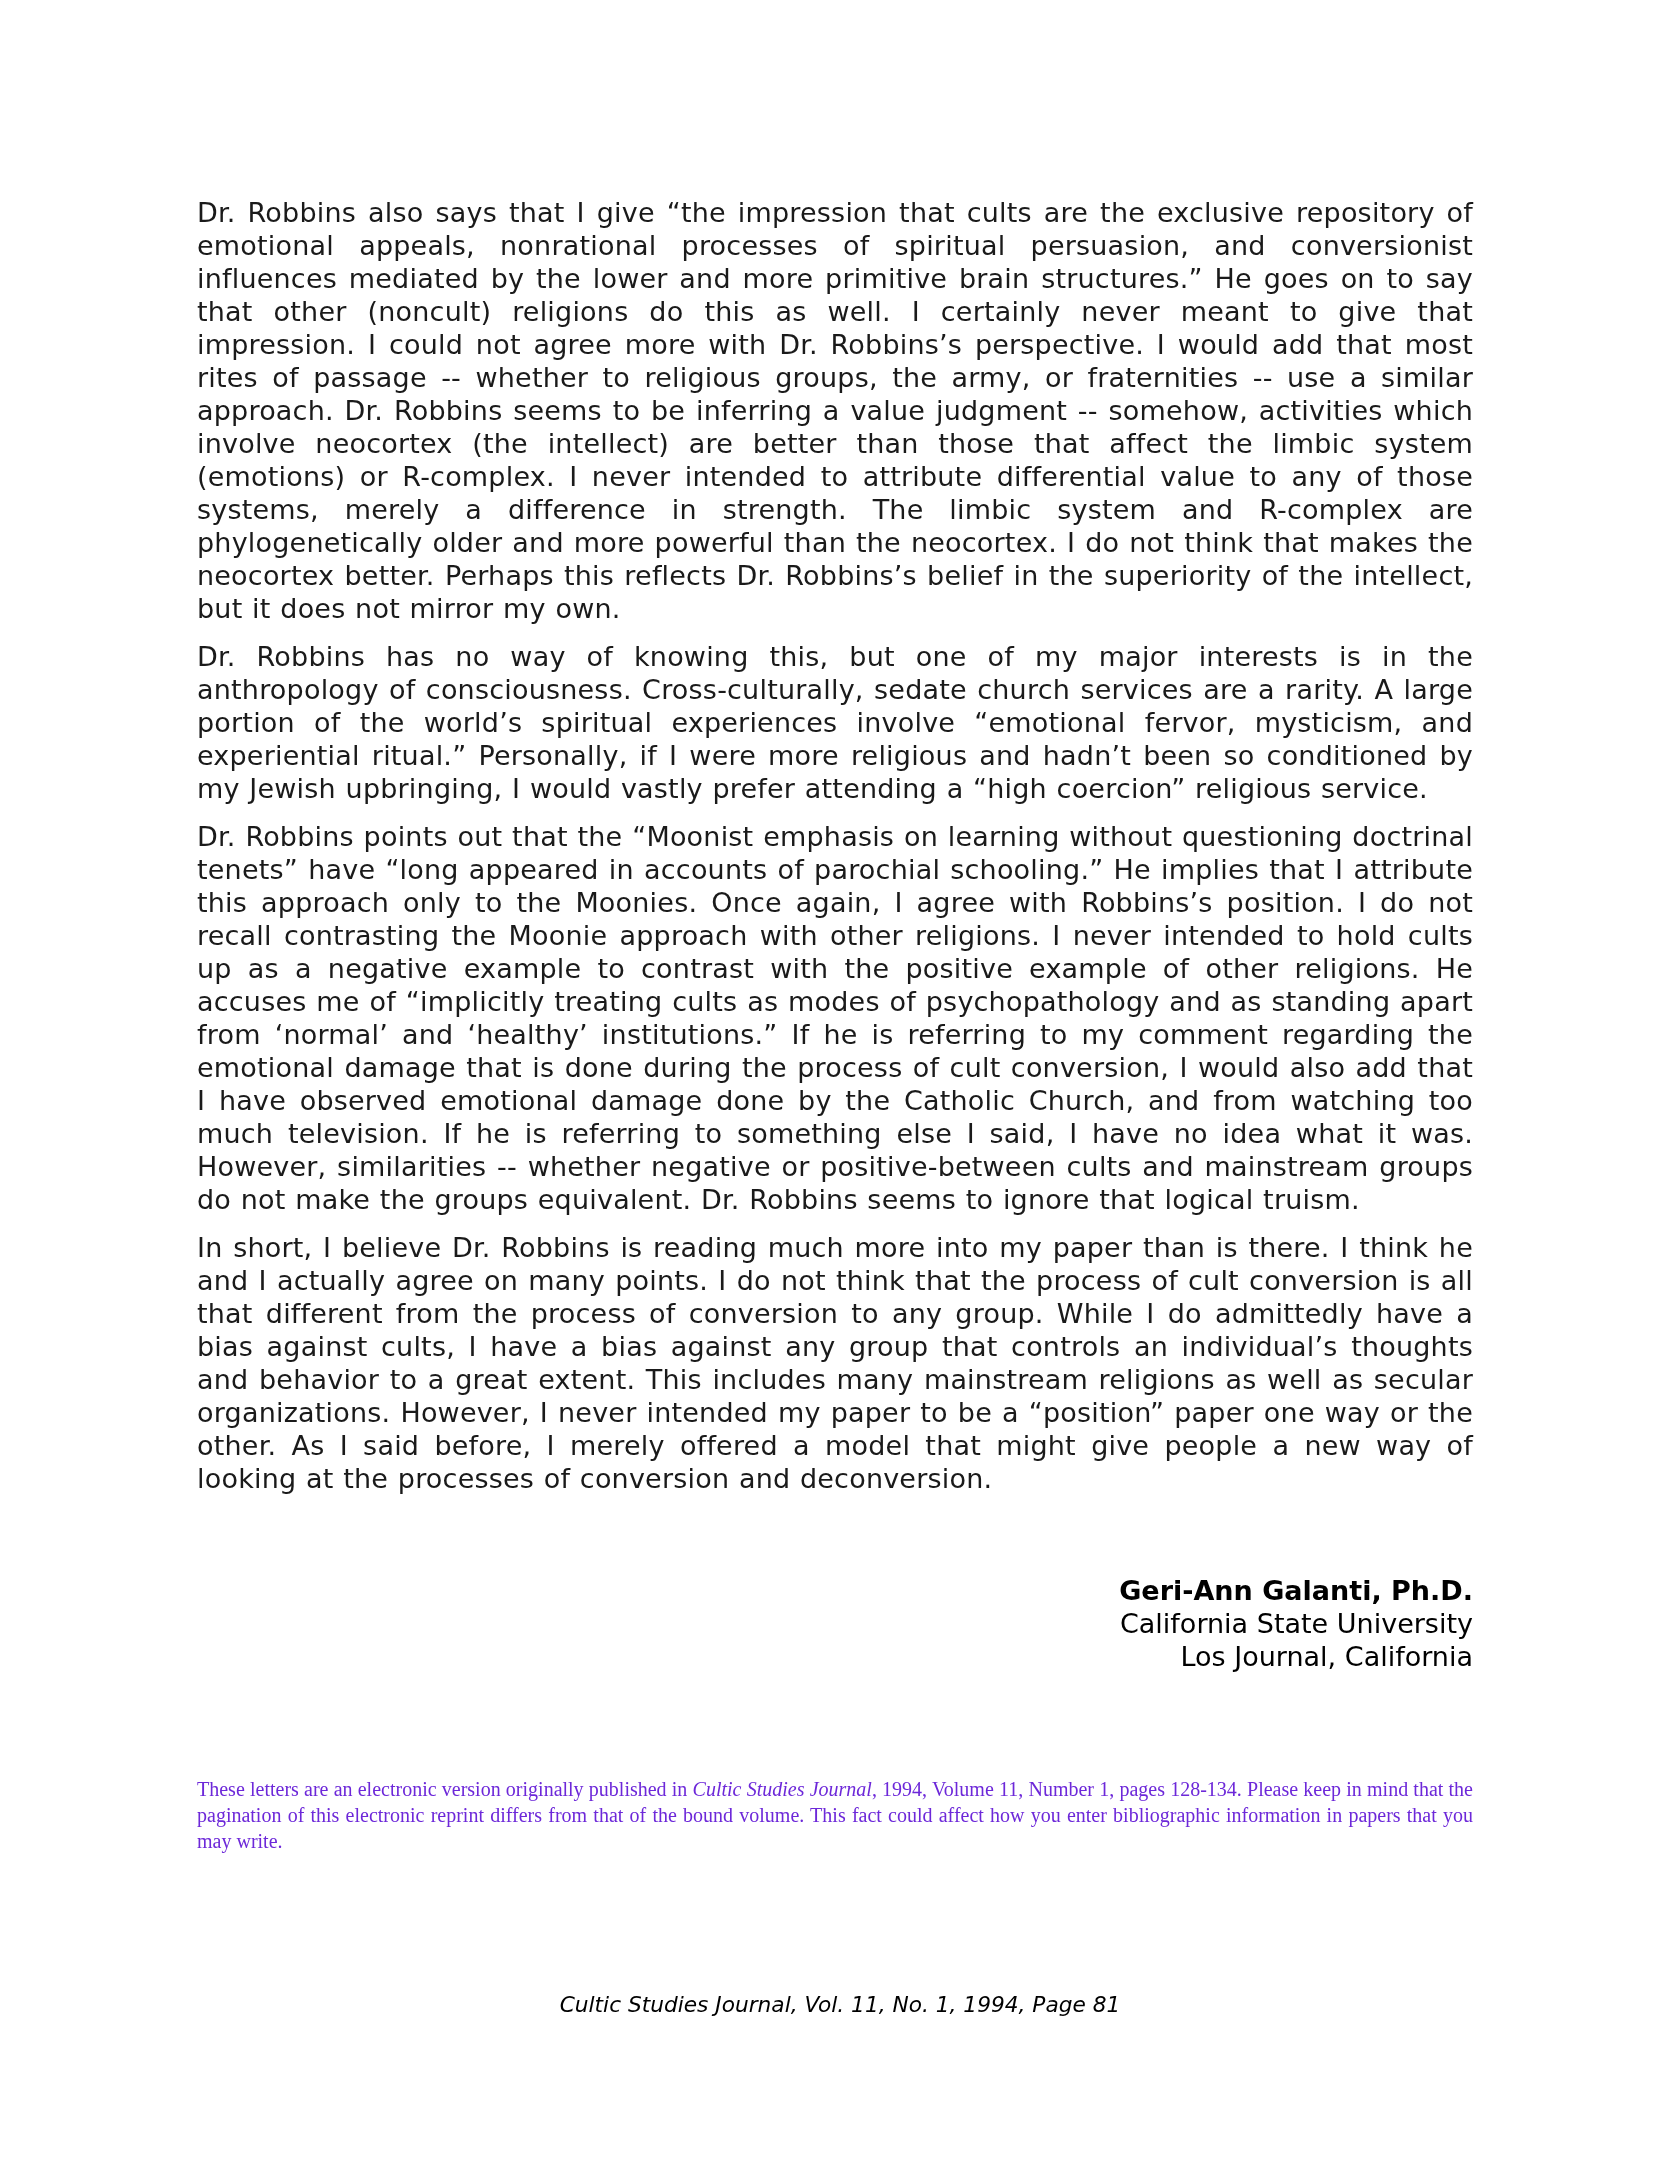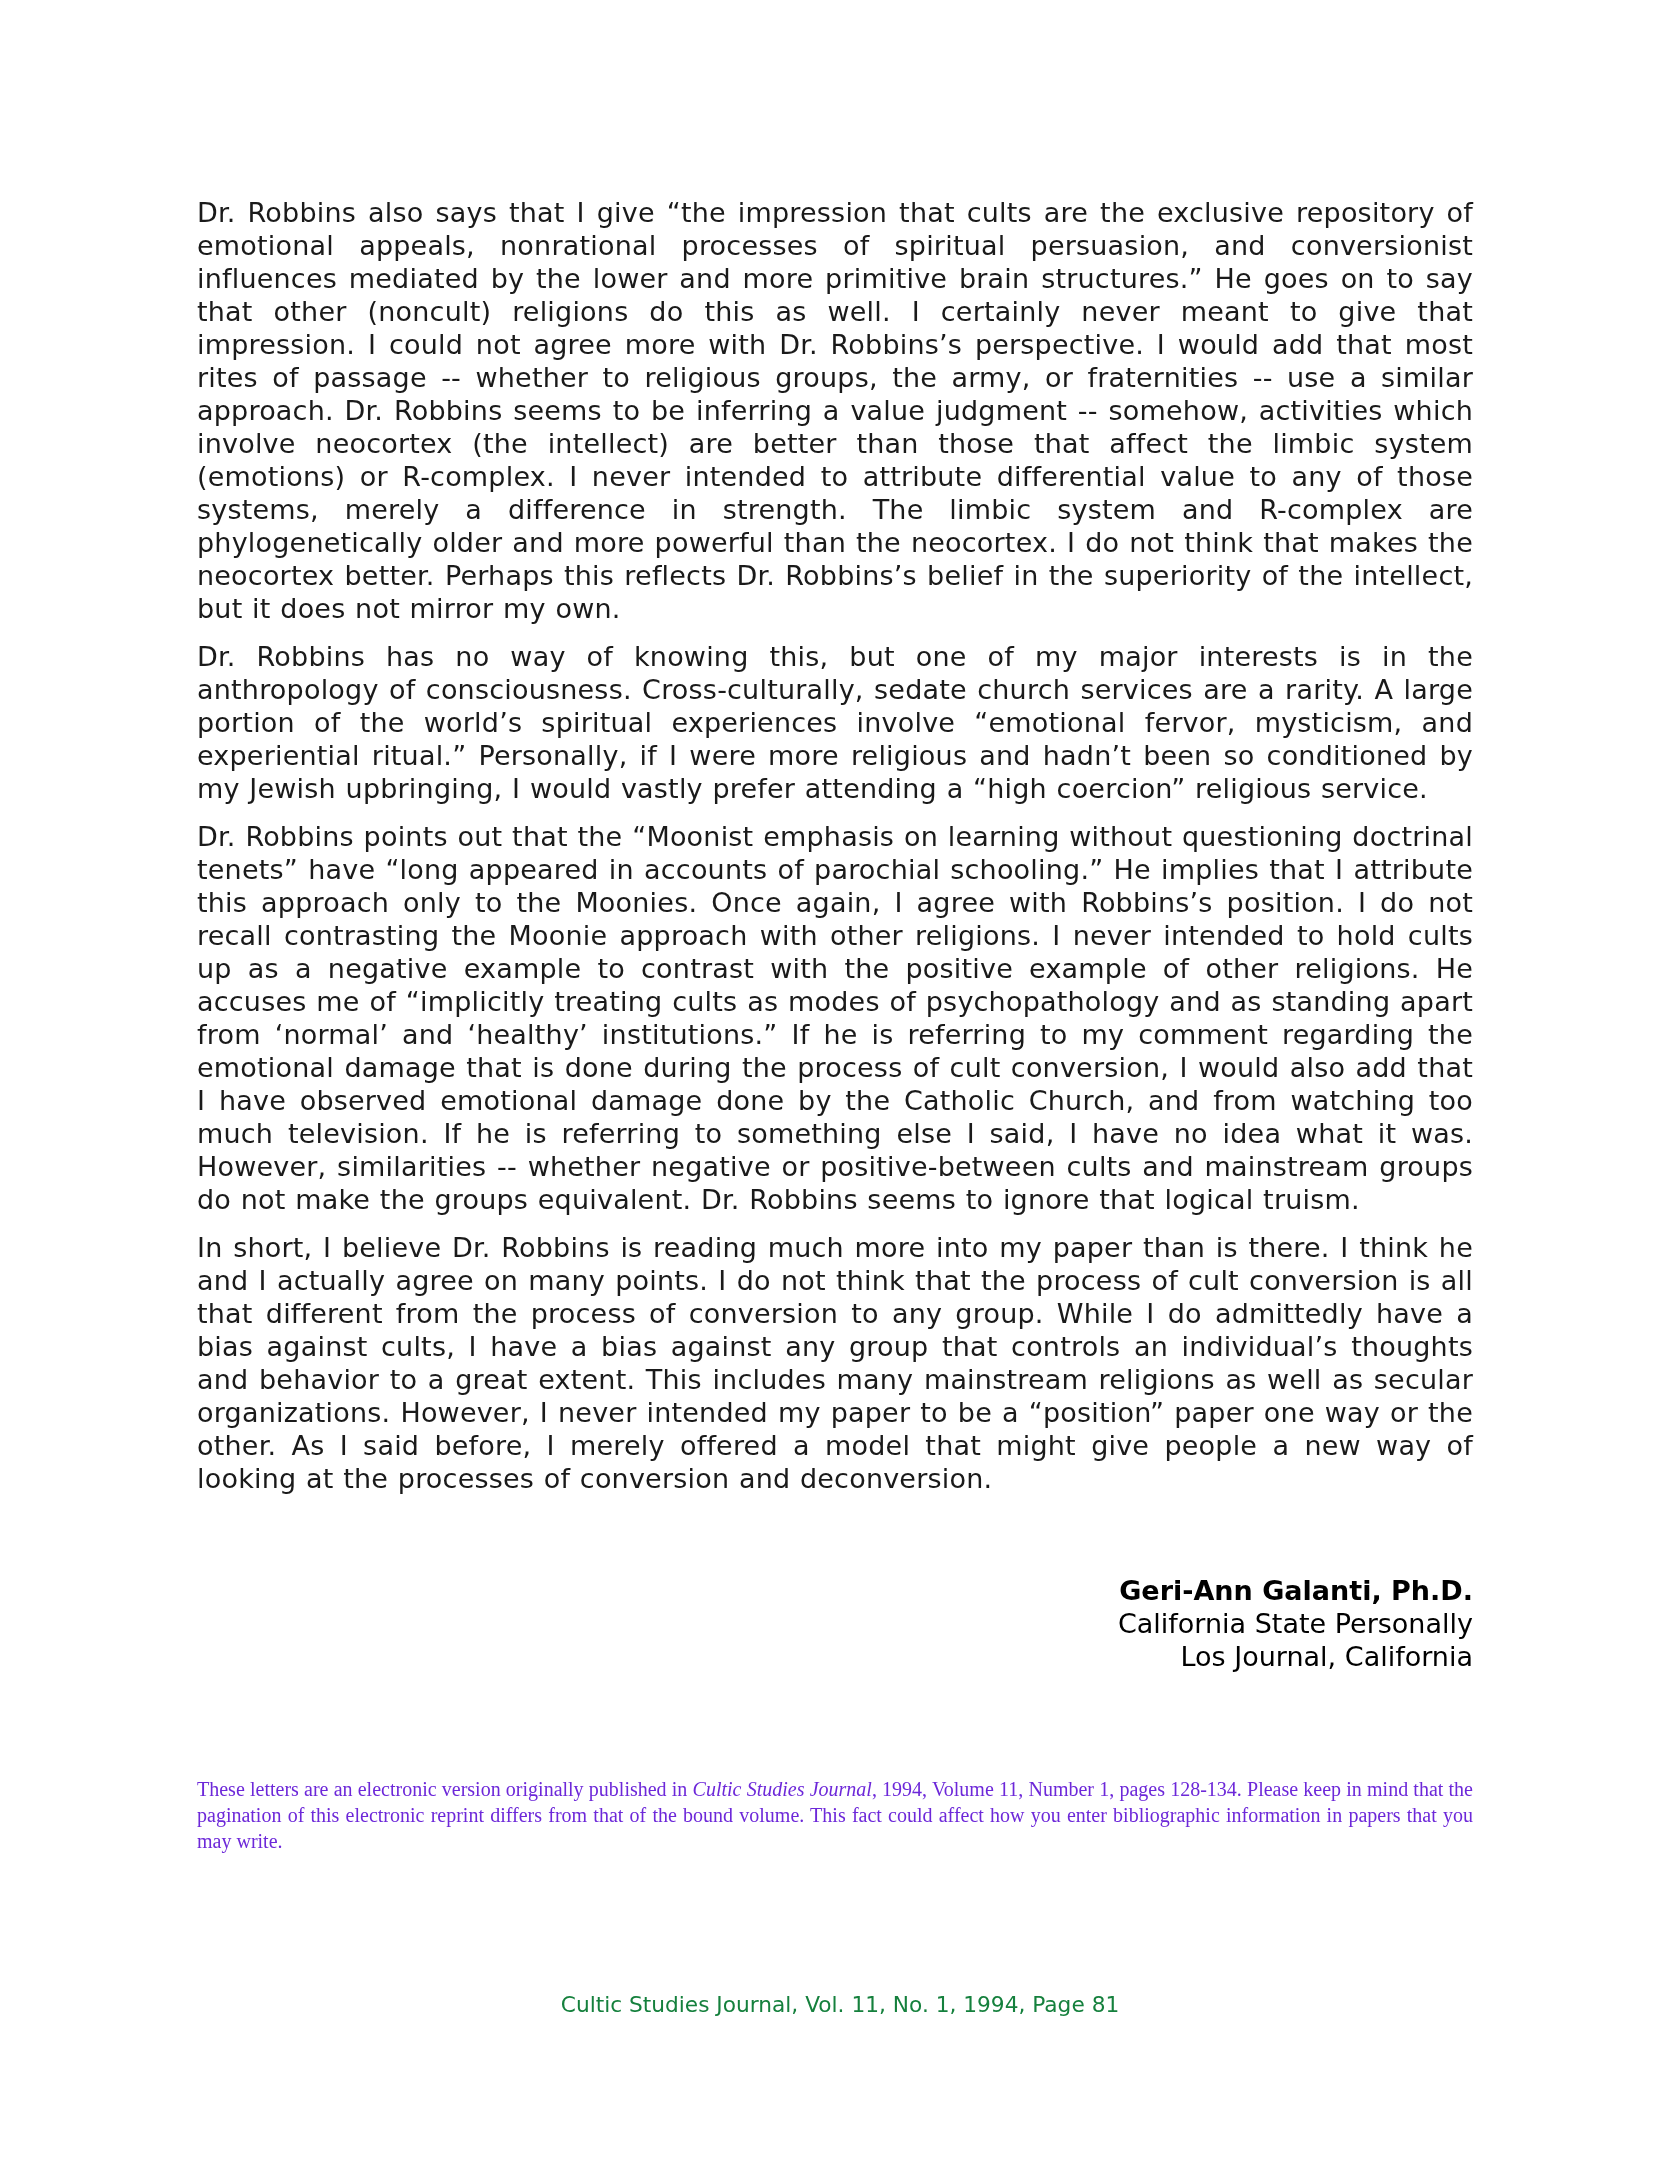--- a/index.html
+++ b/index.html
@@ -16,37 +16,37 @@
     font-family: "DejaVu Sans", sans-serif; font-size: 27px; line-height: 33px; color: #000000;
   }
   .signature .name { font-weight: bold; }
   .note {
     position: absolute; left: 197px; top: 1776px; width: 1276px;
     font-family: Liberation Serif, serif; font-size: 20px; line-height: 26px;
     text-align: justify; color: #6d28d9;
   }
   .footer {
     position: absolute; left: 0; width: 1680px; top: 1992px; text-align: center;
-    font-family: "DejaVu Sans", sans-serif; font-size: 21.7px; color: #15803d;
+    font-family: "DejaVu Sans", sans-serif; font-style: italic; font-size: 21.7px; color: #000000;
   }
 </style>
 </head>
 <body>
 
 <div class="page">
   <div class="body-text">
     <p>Dr. Robbins also says that I give “the impression that cults are the exclusive repository of emotional appeals, nonrational processes of spiritual persuasion, and conversionist influences mediated by the lower and more primitive brain structures.” He goes on to say that other (noncult) religions do this as well. I certainly never meant to give that impression. I could not agree more with Dr. Robbins’s perspective. I would add that most rites of passage -- whether to religious groups, the army, or fraternities -- use a similar approach. Dr. Robbins seems to be inferring a value judgment -- somehow, activities which involve neocortex (the intellect) are better than those that affect the limbic system (emotions) or R-complex. I never intended to attribute differential value to any of those systems, merely a difference in strength. The limbic system and R-complex are phylogenetically older and more powerful than the neocortex. I do not think that makes the neocortex better. Perhaps this reflects Dr. Robbins’s belief in the superiority of the intellect, but it does not mirror my own.</p>
     <p>Dr. Robbins has no way of knowing this, but one of my major interests is in the anthropology of consciousness. Cross-culturally, sedate church services are a rarity. A large portion of the world’s spiritual experiences involve “emotional fervor, mysticism, and experiential ritual.” Personally, if I were more religious and hadn’t been so conditioned by my Jewish upbringing, I would vastly prefer attending a “high coercion” religious service.</p>
     <p>Dr. Robbins points out that the “Moonist emphasis on learning without questioning doctrinal tenets” have “long appeared in accounts of parochial schooling.” He implies that I attribute this approach only to the Moonies. Once again, I agree with Robbins’s position. I do not recall contrasting the Moonie approach with other religions. I never intended to hold cults up as a negative example to contrast with the positive example of other religions. He accuses me of “implicitly treating cults as modes of psychopathology and as standing apart from ‘normal’ and ‘healthy’ institutions.” If he is referring to my comment regarding the emotional damage that is done during the process of cult conversion, I would also add that I have observed emotional damage done by the Catholic Church, and from watching too much television. If he is referring to something else I said, I have no idea what it was. However, similarities -- whether negative or positive-between cults and mainstream groups do not make the groups equivalent. Dr. Robbins seems to ignore that logical truism.</p>
     <p>In short, I believe Dr. Robbins is reading much more into my paper than is there. I think he and I actually agree on many points. I do not think that the process of cult conversion is all that different from the process of conversion to any group. While I do admittedly have a bias against cults, I have a bias against any group that controls an individual’s thoughts and behavior to a great extent. This includes many mainstream religions as well as secular organizations. However, I never intended my paper to be a “position” paper one way or the other. As I said before, I merely offered a model that might give people a new way of looking at the processes of conversion and deconversion.</p>
   </div>
 
   <div class="signature">
     <div class="name">Geri-Ann Galanti, Ph.D.</div>
-    <div>California State Personally</div>
+    <div>California State University</div>
     <div>Los Journal, California</div>
   </div>
 
   <div class="note"><span>These letters are an electronic version originally published in </span><em>Cultic Studies Journal</em><span>, 1994, Volume 11, Number 1, pages 128-134. Please keep in mind that the pagination of this electronic reprint differs from that of the bound volume. This fact could affect how you enter bibliographic information in papers that you may write.</span></div>
 
   <div class="footer">Cultic Studies Journal, Vol. 11, No. 1, 1994, Page 81</div>
 </div>
 
 
 </body></html>

